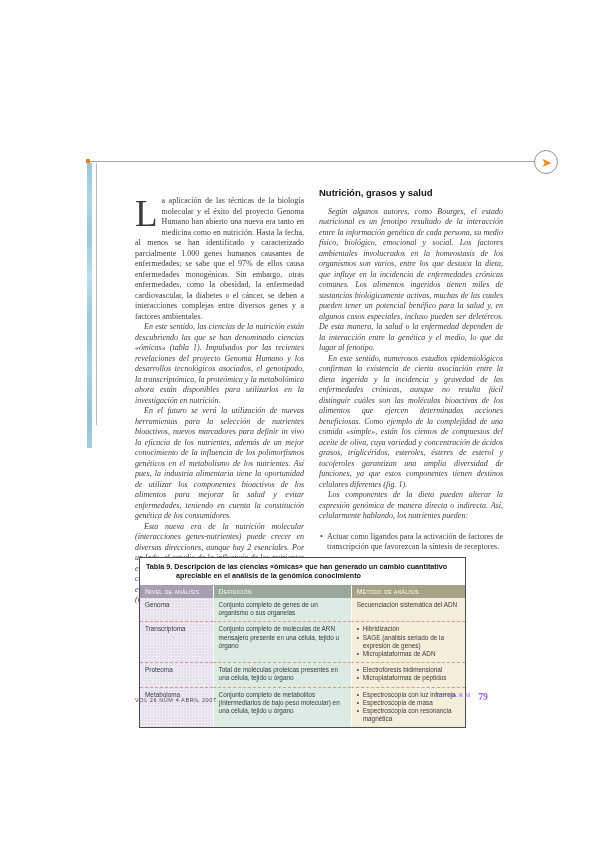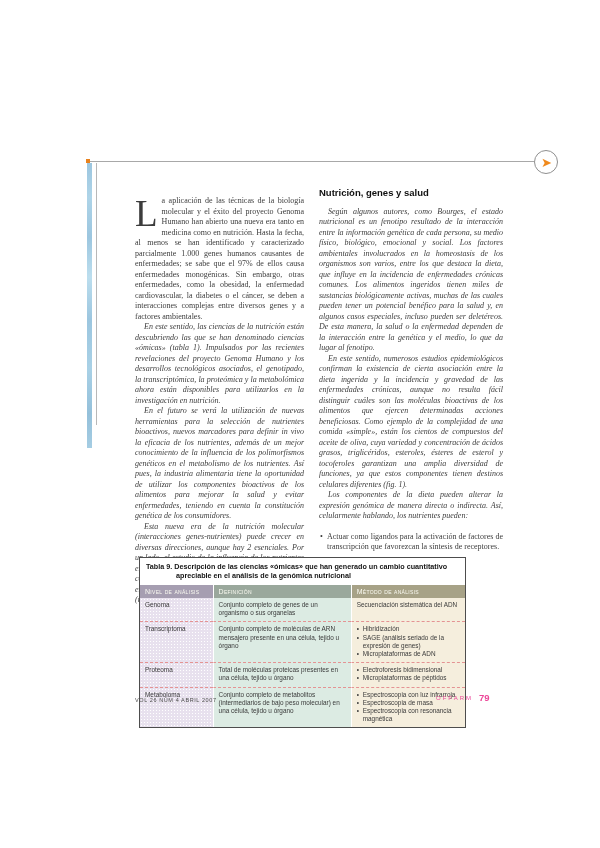--- a/index.html
+++ b/index.html
@@ -74,22 +74,22 @@
   .mli { position:relative; padding-left:6px; }
   .mli.bulleted::before { content:"\2022"; position:absolute; left:0; top:0; }
   .mli.plain { padding-left:0; }
 
   
   .footer-left {
     position:absolute; left:135px; top:697px;
     font-family:"Liberation Sans", sans-serif; font-size:5.5px; letter-spacing:0.6px; color:#4a4a4a;
   }
   .footer-right {
-    position:absolute; left:436px; top:692px; display:flex; align-items:center;
-    font-family:Liberation Sans, sans-serif; color:#ec4899;
+    position:absolute; left:436px; top:692px; display:flex; align-items:flex-start;
+    font-family:Liberation Serif, serif; color:#8b5cf6;
   }
   .footer-brand { font-size:6px; letter-spacing:2px; }
   .footer-page { font-size:9.5px; font-weight:bold; margin-left:6px; }
 </style>
 </head>
 <body>
 
 <div class="page">
 
   <div class="top-rule"></div>
@@ -102,30 +102,30 @@
   <div class="edge-line"></div>
 
   <div class="col col-left">
     <p><span class="dropcap">L</span><span>a aplicación de las técnicas de la biología molecular y el éxito del proyecto Genoma Humano han abierto una nueva era tanto en medicina como en nutrición. Hasta la fecha, al menos se han identificado y caracterizado parcialmente 1.000 genes humanos causantes de enfermedades; se sabe que el 97% de ellos causa enfermedades monogénicas. Sin embargo, otras enfermedades, como la obesidad, la enfermedad cardiovascular, la diabetes o el cáncer, se deben a interacciones complejas entre diversos genes y a factores ambientales.</span></p>
     <p class="indent">En este sentido, las ciencias de la nutrición están descubriendo las que se han denominado ciencias «ómicas» (tabla 1). Impulsados por las recientes revelaciones del proyecto Genoma Humano y los desarrollos tecnológicos asociados, el genotipado, la transcriptómica, la proteómica y la metabolómica ahora están disponibles para utilizarlos en la investigación en nutrición.</p>
     <p class="indent">En el futuro se verá la utilización de nuevas herramientas para la selección de nutrientes bioactivos, nuevos marcadores para definir in vivo la eficacia de los nutrientes, además de un mejor conocimiento de la influencia de los polimorfismos genéticos en el metabolismo de los nutrientes. Así pues, la industria alimentaria tiene la oportunidad de utilizar los componentes bioactivos de los alimentos para mejorar la salud y evitar enfermedades, teniendo en cuenta la constitución genética de los consumidores.</p>
     <p class="indent">Esta nueva era de la nutrición molecular (interacciones genes-nutrientes) puede crecer en diversas direcciones, aunque hay 2 esenciales. Por un lado, el estudio de la influencia de los nutrientes en la expresión de genes (nutrigenómica), y del otro, conocer la influencia de las variaciones genéticas en la respuesta del organismo a los nutrientes (nutrigenética).</p>
   </div>
 
   <div class="col col-right">
-    <h2 class="section-heading">Nutrición, genes y salud</h2>
+    <h2 class="section-heading">Nutrición, grasos y salud</h2>
     <p class="indent">Según algunos autores, como Bourges, el estado nutricional es un fenotipo resultado de la interacción entre la información genética de cada persona, su medio físico, biológico, emocional y social. Los factores ambientales involucrados en la homeostasis de los organismos son varios, entre los que destaca la dieta, que influye en la incidencia de enfermedades crónicas comunes. Los alimentos ingeridos tienen miles de sustancias biológicamente activas, muchas de las cuales pueden tener un potencial benéfico para la salud y, en algunos casos especiales, incluso pueden ser deletéreos. De esta manera, la salud o la enfermedad dependen de la interacción entre la genética y el medio, lo que da lugar al fenotipo.</p>
     <p class="indent">En este sentido, numerosos estudios epidemiológicos confirman la existencia de cierta asociación entre la dieta ingerida y la incidencia y gravedad de las enfermedades crónicas, aunque no resulta fácil distinguir cuáles son las moléculas bioactivas de los alimentos que ejercen determinadas acciones beneficiosas. Como ejemplo de la complejidad de una comida «simple», están los cientos de compuestos del aceite de oliva, cuya variedad y concentración de ácidos grasos, triglicéridos, esteroles, ésteres de esterol y tocoferoles garantizan una amplia diversidad de funciones, ya que estos componentes tienen destinos celulares diferentes (fig. 1).</p>
     <p class="indent">Los componentes de la dieta pueden alterar la expresión genómica de manera directa o indirecta. Así, celularmente hablando, los nutrientes pueden:</p>
     <p class="bullet-para">Actuar como ligandos para la activación de factores de transcripción que favorezcan la síntesis de receptores.</p>
   </div>
 
   <div class="tabla">
     <div class="tabla-title">
-      <span class="tabla-title-inner"><b>Tabla 9.</b> <span>Descripción de las ciencias «ómicas» que han generado un cambio cuantitativo apreciable en el análisis de la genómica nutricional</span></span>
+      <span class="tabla-title-inner"><b>Tabla 9.</b> <span>Descripción de las ciencias «ómicas» que han generado un cambio cuantitativo apreciable en el análisis de la genómica conocimiento</span></span>
     </div>
     <div class="thead">
       <div class="th th1">Nivel de análisis</div>
       <div class="th th2">Definición</div>
       <div class="th th3">Método de análisis</div>
     </div>
 
     <div class="trow">
       <div class="td td1">Genoma</div>
       <div class="td td2">Conjunto completo de genes de un organismo o sus organelas</div>

